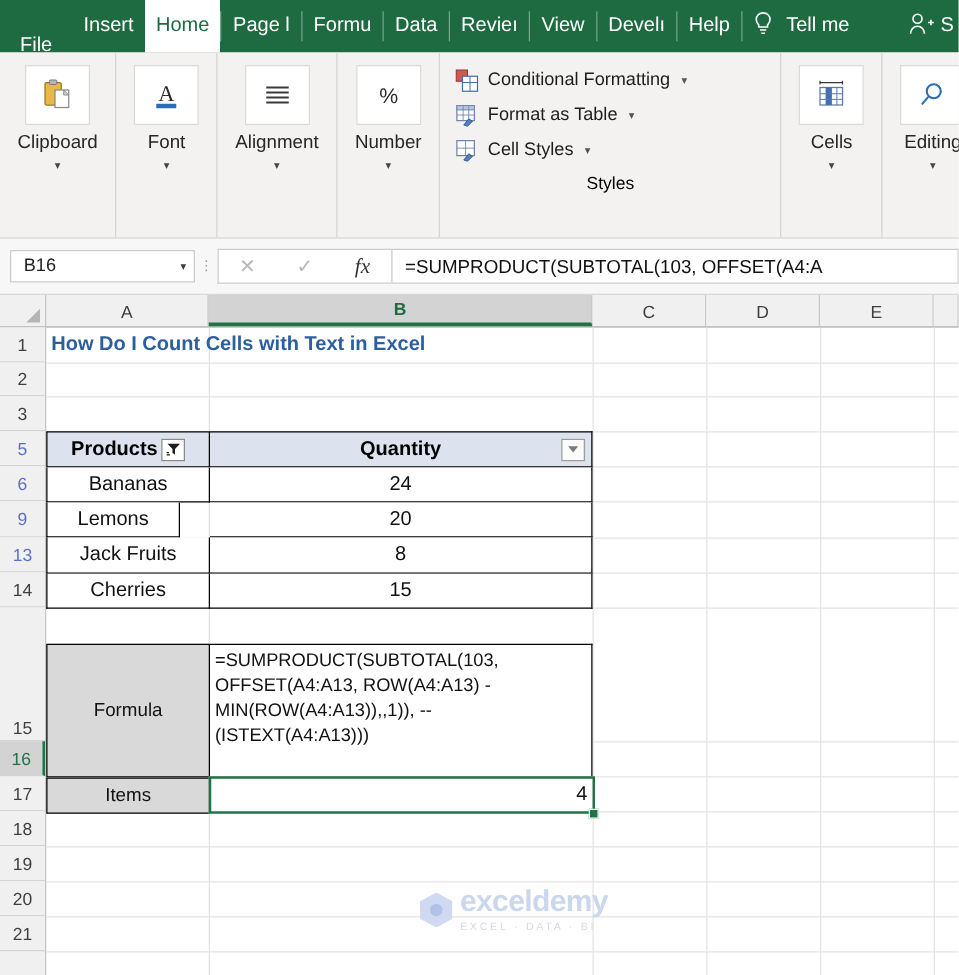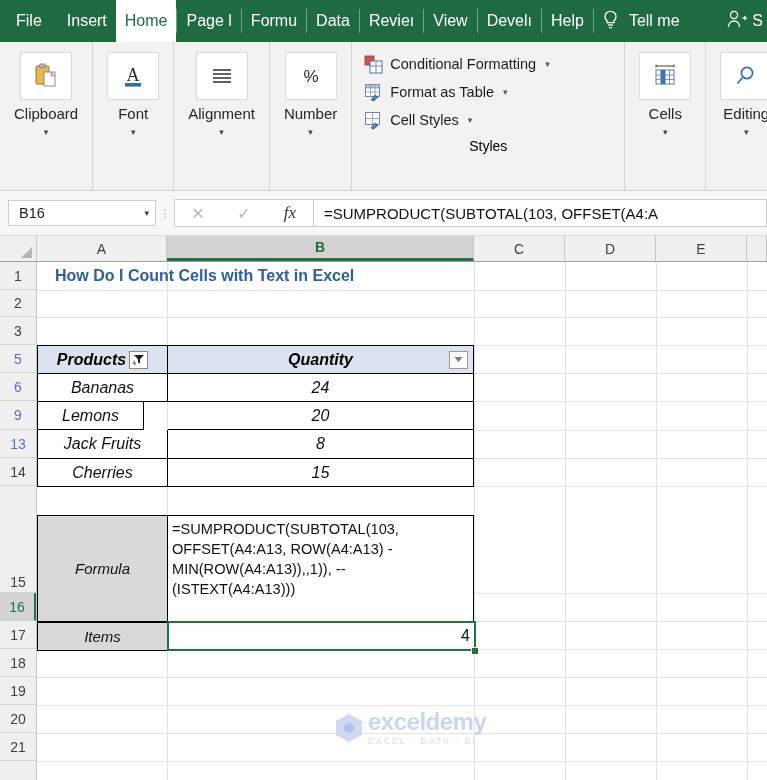--- a/index.html
+++ b/index.html
@@ -14,21 +14,21 @@
   
   .tabstrip{
     position:relative;height:42px;background:#1e6b42;
     display:flex;align-items:stretch;
   }
   .tab{
     display:flex;align-items:center;justify-content:center;
     color:#ffffff;font-size:16px;height:42px;padding:0 9px;
     position:relative;white-space:nowrap;overflow:hidden;
   }
-  .tab.file{padding:0 16px;}
+  .tab.file{padding:16px 16px;}
   .tab.active{background:#ffffff;color:#1e6b42;font-weight:400;}
   .tab-sep{width:1px;background:#6fa78b;margin:9px 0;}
   .tellme{display:flex;align-items:center;gap:10px;color:#fff;padding:0 8px;justify-content:space-between;}
   .tellme .bulb{font-size:19px;line-height:1;}
   .tellme .tm-txt{font-size:16px;}
   .account{display:flex;align-items:center;gap:4px;color:#fff;font-size:16px;padding:0 4px;}
 
   
   .ribbon{
     position:relative;height:148px;background:#f3f2f1;
@@ -100,23 +100,23 @@
     font-size:14px;color:#3f3f3f;box-sizing:border-box;background:#f0f0f0;
   }
   .rh.filtered{color:#5b6fc9;}
   .rh.sel{background:#d3d3d3;color:#217346;border-right:2px solid #217346;}
   .cells{position:relative;flex:1;}
   .gridline-v{position:absolute;top:0;bottom:0;width:1px;background:#e3e3e3;}
   .gridline-h{position:absolute;left:0;right:0;height:1px;background:#e3e3e3;}
 
   .cell{position:absolute;box-sizing:border-box;font-size:15px;color:#111;
         display:flex;align-items:center;}
-  .cell.center{justify-content:center;font-style:italic;}
+  .cell.center{justify-content:center;}
   .cell.right{justify-content:flex-end;padding-right:4px;}
-  .cell.left{justify-content:flex-start;padding-left:18px;}
+  .cell.left{justify-content:flex-start;padding-left:4px;}
 
   .title-cell{color:#2b5f9e;font-weight:bold;font-size:16px;}
   .tbl-hdr{background:#dde3ee;font-weight:bold;font-size:16px;color:#000;
            border:1px solid #000;}
   .tbl-cell{background:#fff;border-left:1px solid #000;border-right:1px solid #000;
             border-bottom:1px solid #000;font-size:16px;}
   .grey-cell{background:#d9d9d9;border:1px solid #000;font-size:15px;color:#111;}
   .formula-cell{background:#fff;border:1px solid #000;font-size:14.6px;color:#111;
                 align-items:flex-start;padding:3px 0 0 4px;line-height:1.38;
                 display:block;white-space:pre-line;}

